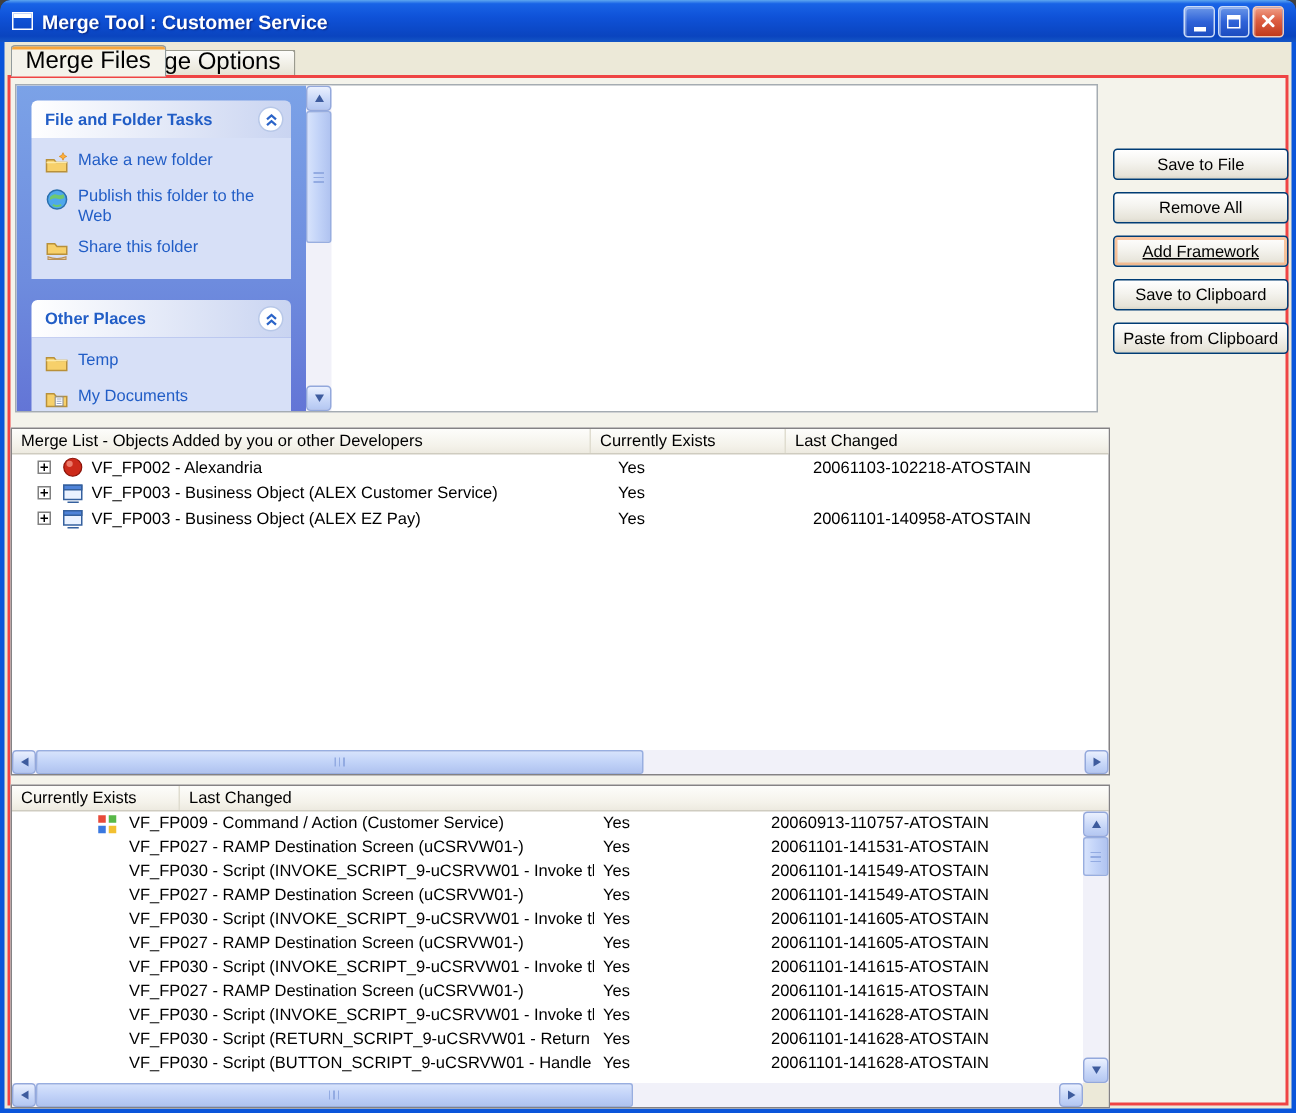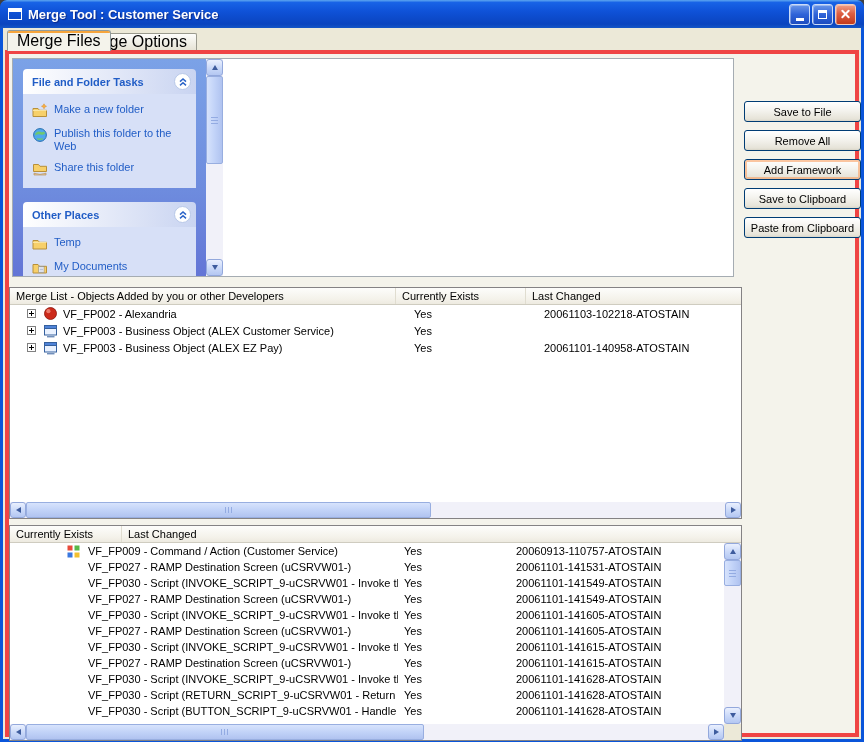--- a/index.html
+++ b/index.html
@@ -30,21 +30,21 @@
   .x-glyph::after  { transform:rotate(-45deg); }
 
   
   .client { position:absolute; left:3px; top:28px; width:858px; height:711px; background:#ECE9D8; }
   .tab { position:absolute; font-size:16px; padding:0 9px; display:flex; align-items:center; cursor:default; }
   .tab-active { left:4px; top:2px; height:21px; background:#F4F3EB; border:1px solid #919B9C; border-bottom:none;
                 border-radius:3px 3px 0 0; z-index:3; }
   .tab-active::before { content:""; position:absolute; top:0; left:0; right:0; height:2px; background:#F6A53C; border-radius:3px 3px 0 0; }
   .tab-inactive { left:69px; top:5px; height:17px; background:linear-gradient(180deg,#FDFDFB,#E6E3D5);
                   border:1px solid #9A9A8E; border-bottom:none; border-radius:2px 2px 0 0; z-index:1; }
-  .page { position:absolute; left:2px; top:22px; width:854px; height:687px; background:#F4F3EB; border:4px solid #ef4444; }
+  .page { position:absolute; left:2px; top:22px; width:854px; height:687px; background:#F4F3EB; border:2px solid #ef4444; }
 
   
   .explorer { position:absolute; left:3px; top:4px; width:722px; height:219px; background:#fff; border:1px solid #A5ACB2; overflow:hidden; }
   .taskpane { position:absolute; left:0; top:0; width:193px; height:217px;
               background:linear-gradient(180deg,#7BA2E7 0%,#6E8CDE 60%,#6375D6 100%); padding:10px; overflow:hidden; }
   .tp-section { margin-bottom:14px; }
   .tp-header { height:25px; background:linear-gradient(90deg,#FFFFFF,#C9D4F1); border-radius:4px 4px 0 0;
                display:flex; align-items:center; justify-content:space-between; padding:0 5px 0 9px;
                color:#215DC6; font-weight:bold; font-size:11px; cursor:pointer; }
   .chev-btn { width:17px; height:17px; border-radius:50%; background:#fff; border:1px solid #B8C8E8;
@@ -72,21 +72,21 @@
   .thumb-h { position:absolute; top:0; height:100%; background:linear-gradient(180deg,#D7E3FC,#C2D3F8 50%,#B0C3F0);
              border:1px solid #98AEE0; border-radius:2px; }
   .thumb-h::after { content:""; position:absolute; top:4px; bottom:4px; left:50%; width:8px; margin-left:-4px;
              background:repeating-linear-gradient(90deg,#93ABE2 0 1px,transparent 1px 3px); }
 
   
   .btncol { position:absolute; left:735px; top:47px; width:117px; display:flex; flex-direction:column; gap:8px; }
   .xp-btn { width:117px; height:21px; border:1px solid #003C74; border-radius:3px;
             background:linear-gradient(180deg,#FFFFFF,#F4F3EE 45%,#E6E3D8 90%,#D8D5C8);
             font-family:"Liberation Sans",sans-serif; font-size:11px; color:#000; cursor:pointer; }
-  .xp-btn.focused { box-shadow:inset 0 0 0 2px rgba(249,167,111,.65); }
+  .xp-btn.focused { box-shadow:inset 0 0 0 2px rgba(249,167,111,.65);text-decoration:underline; }
 
   
   .list-section { position:absolute; left:0; background:#fff; border:1px solid #848284; }
   .list-header { display:flex; height:17px; background:linear-gradient(180deg,#FDFDFB 0%,#F4F2EA 70%,#EDEAE0 100%);
                  border-bottom:1px solid #CFCCC0;justify-content:space-between; }
   .lh { font-size:11px; line-height:16px; padding-left:6px; white-space:nowrap; overflow:hidden; border-right:1px solid #E0DDD0; }
   .lh:last-child { border-right:none; }
   .m-c1 { width:386px; flex:none; }
   .m-c2 { width:130px; flex:none; }
   .m-c3 { flex:1; min-width:0; }

